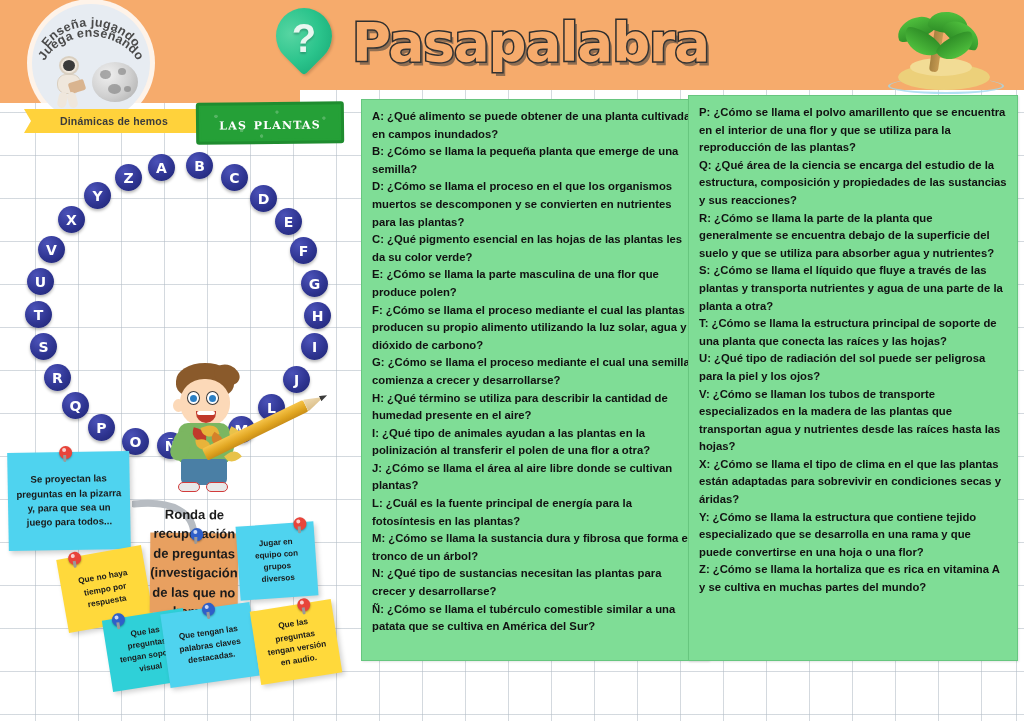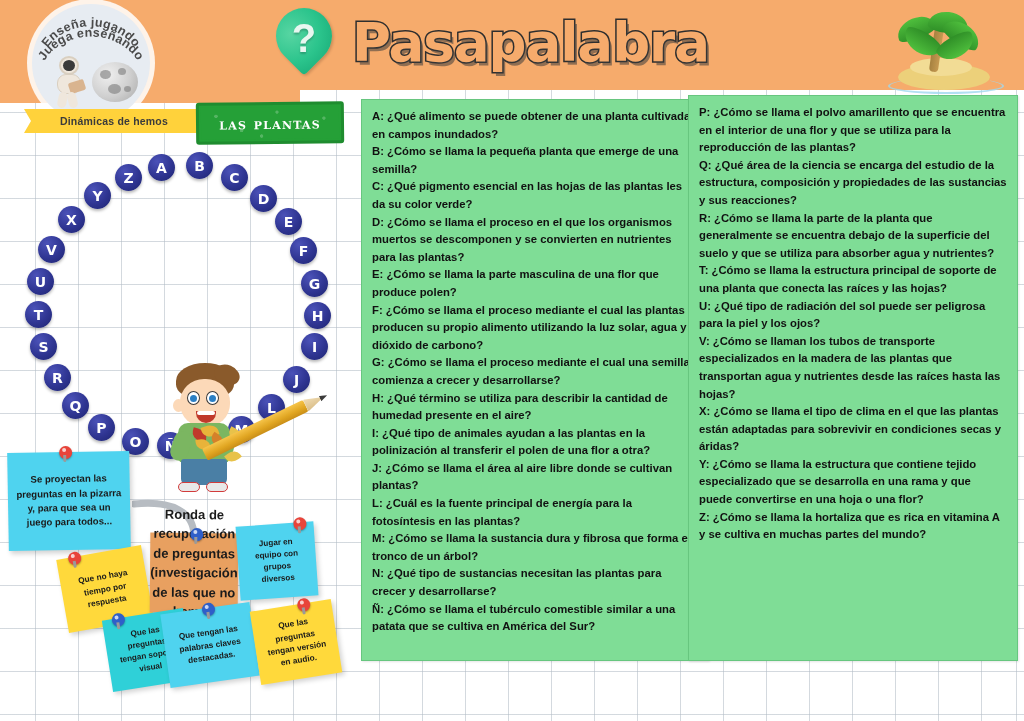--- a/index.html
+++ b/index.html
@@ -327,37 +327,38 @@
 
   <div class="pencil">
     <div class="body"></div>
       <div class="tipwood"></div>
       <div class="lead"></div>
   </div>
 
   <div class="qpanel" id="qcol-left">
       <div class="qitem"><span class="qlabel">A: </span><span>¿Qué alimento se puede obtener de una planta cultivada en campos inundados?</span></div>
       <div class="qitem"><span class="qlabel">B: </span><span>¿Cómo se llama la pequeña planta que emerge de una semilla?</span></div>
+      <div class="qitem"><span class="qlabel">D: </span><span>¿Cómo se llama el proceso en el que los organismos muertos se descomponen y se convierten en nutrientes para las plantas?</span></div>
       <div class="qitem"><span class="qlabel">C: </span><span>¿Qué pigmento esencial en las hojas de las plantas les da su color verde?</span></div>
-      <div class="qitem"><span class="qlabel">D: </span><span>¿Cómo se llama el proceso en el que los organismos muertos se descomponen y se convierten en nutrientes para las plantas?</span></div>
       <div class="qitem"><span class="qlabel">E: </span><span>¿Cómo se llama la parte masculina de una flor que produce polen?</span></div>
       <div class="qitem"><span class="qlabel">F: </span><span>¿Cómo se llama el proceso mediante el cual las plantas producen su propio alimento utilizando la luz solar, agua y dióxido de carbono?</span></div>
       <div class="qitem"><span class="qlabel">G: </span><span>¿Cómo se llama el proceso mediante el cual una semilla comienza a crecer y desarrollarse?</span></div>
       <div class="qitem"><span class="qlabel">H: </span><span>¿Qué término se utiliza para describir la cantidad de humedad presente en el aire?</span></div>
       <div class="qitem"><span class="qlabel">I: </span><span>¿Qué tipo de animales ayudan a las plantas en la polinización al transferir el polen de una flor a otra?</span></div>
       <div class="qitem"><span class="qlabel">J: </span><span>¿Cómo se llama el área al aire libre donde se cultivan plantas?</span></div>
       <div class="qitem"><span class="qlabel">L: </span><span>¿Cuál es la fuente principal de energía para la fotosíntesis en las plantas?</span></div>
       <div class="qitem"><span class="qlabel">M: </span><span>¿Cómo se llama la sustancia dura y fibrosa que forma el tronco de un árbol?</span></div>
       <div class="qitem"><span class="qlabel">N: </span><span>¿Qué tipo de sustancias necesitan las plantas para crecer y desarrollarse?</span></div>
       <div class="qitem"><span class="qlabel">Ñ: </span><span>¿Cómo se llama el tubérculo comestible similar a una patata que se cultiva en América del Sur?</span></div>
     </div>
   <div class="qpanel" id="qcol-right">
       <div class="qitem"><span class="qlabel">P: </span><span>¿Cómo se llama el polvo amarillento que se encuentra en el interior de una flor y que se utiliza para la reproducción de las plantas?</span></div>
       <div class="qitem"><span class="qlabel">Q: </span><span>¿Qué área de la ciencia se encarga del estudio de la estructura, composición y propiedades de las sustancias y sus reacciones?</span></div>
       <div class="qitem"><span class="qlabel">R: </span><span>¿Cómo se llama la parte de la planta que generalmente se encuentra debajo de la superficie del suelo y que se utiliza para absorber agua y nutrientes?</span></div>
+      <div class="qitem"><span class="qlabel">S: </span><span>¿Cómo se llama el líquido que fluye a través de las plantas y transporta nutrientes y agua de una parte de la planta a otra?</span></div>
       <div class="qitem"><span class="qlabel">T: </span><span>¿Cómo se llama la estructura principal de soporte de una planta que conecta las raíces y las hojas?</span></div>
       <div class="qitem"><span class="qlabel">U: </span><span>¿Qué tipo de radiación del sol puede ser peligrosa para la piel y los ojos?</span></div>
       <div class="qitem"><span class="qlabel">V: </span><span>¿Cómo se llaman los tubos de transporte especializados en la madera de las plantas que transportan agua y nutrientes desde las raíces hasta las hojas?</span></div>
       <div class="qitem"><span class="qlabel">X: </span><span>¿Cómo se llama el tipo de clima en el que las plantas están adaptadas para sobrevivir en condiciones secas y áridas?</span></div>
       <div class="qitem"><span class="qlabel">Y: </span><span>¿Cómo se llama la estructura que contiene tejido especializado que se desarrolla en una rama y que puede convertirse en una hoja o una flor?</span></div>
       <div class="qitem"><span class="qlabel">Z: </span><span>¿Cómo se llama la hortaliza que es rica en vitamina A y se cultiva en muchas partes del mundo?</span></div>
     </div>
 
   <svg class="arrow" viewBox="0 0 74 56">
     <path d="M2,6 C40,2 62,14 62,38" stroke="#b7bcc2" stroke-width="7" fill="none" stroke-linecap="round"></path>

